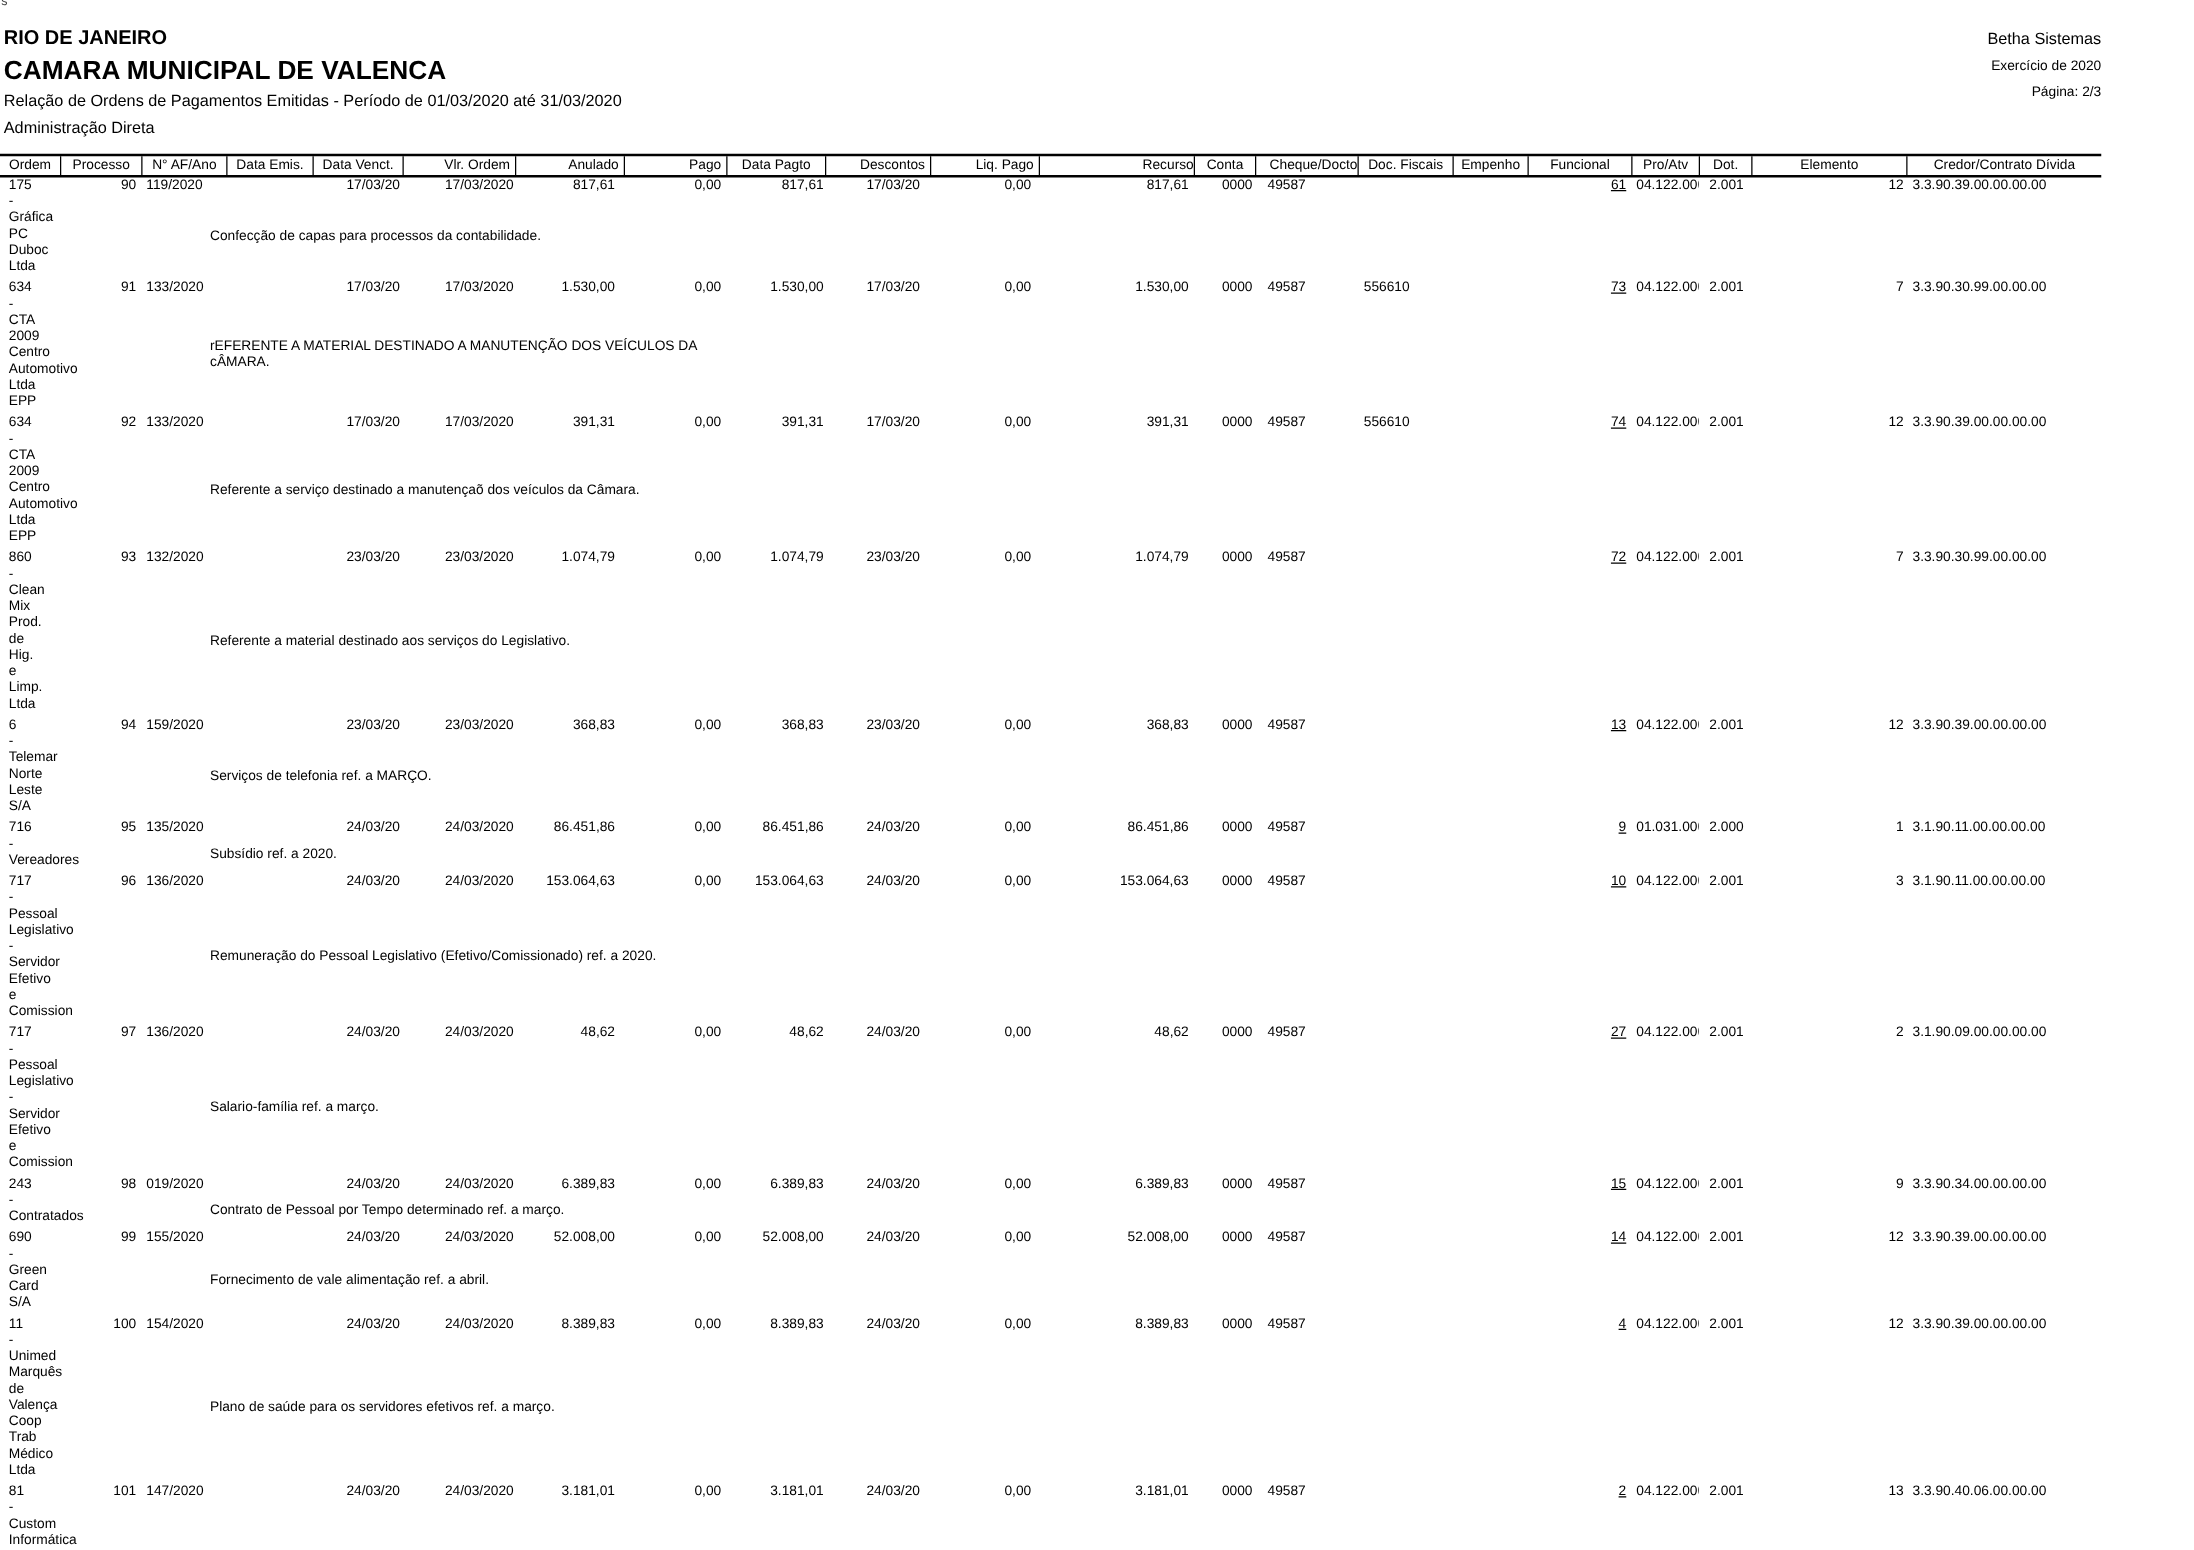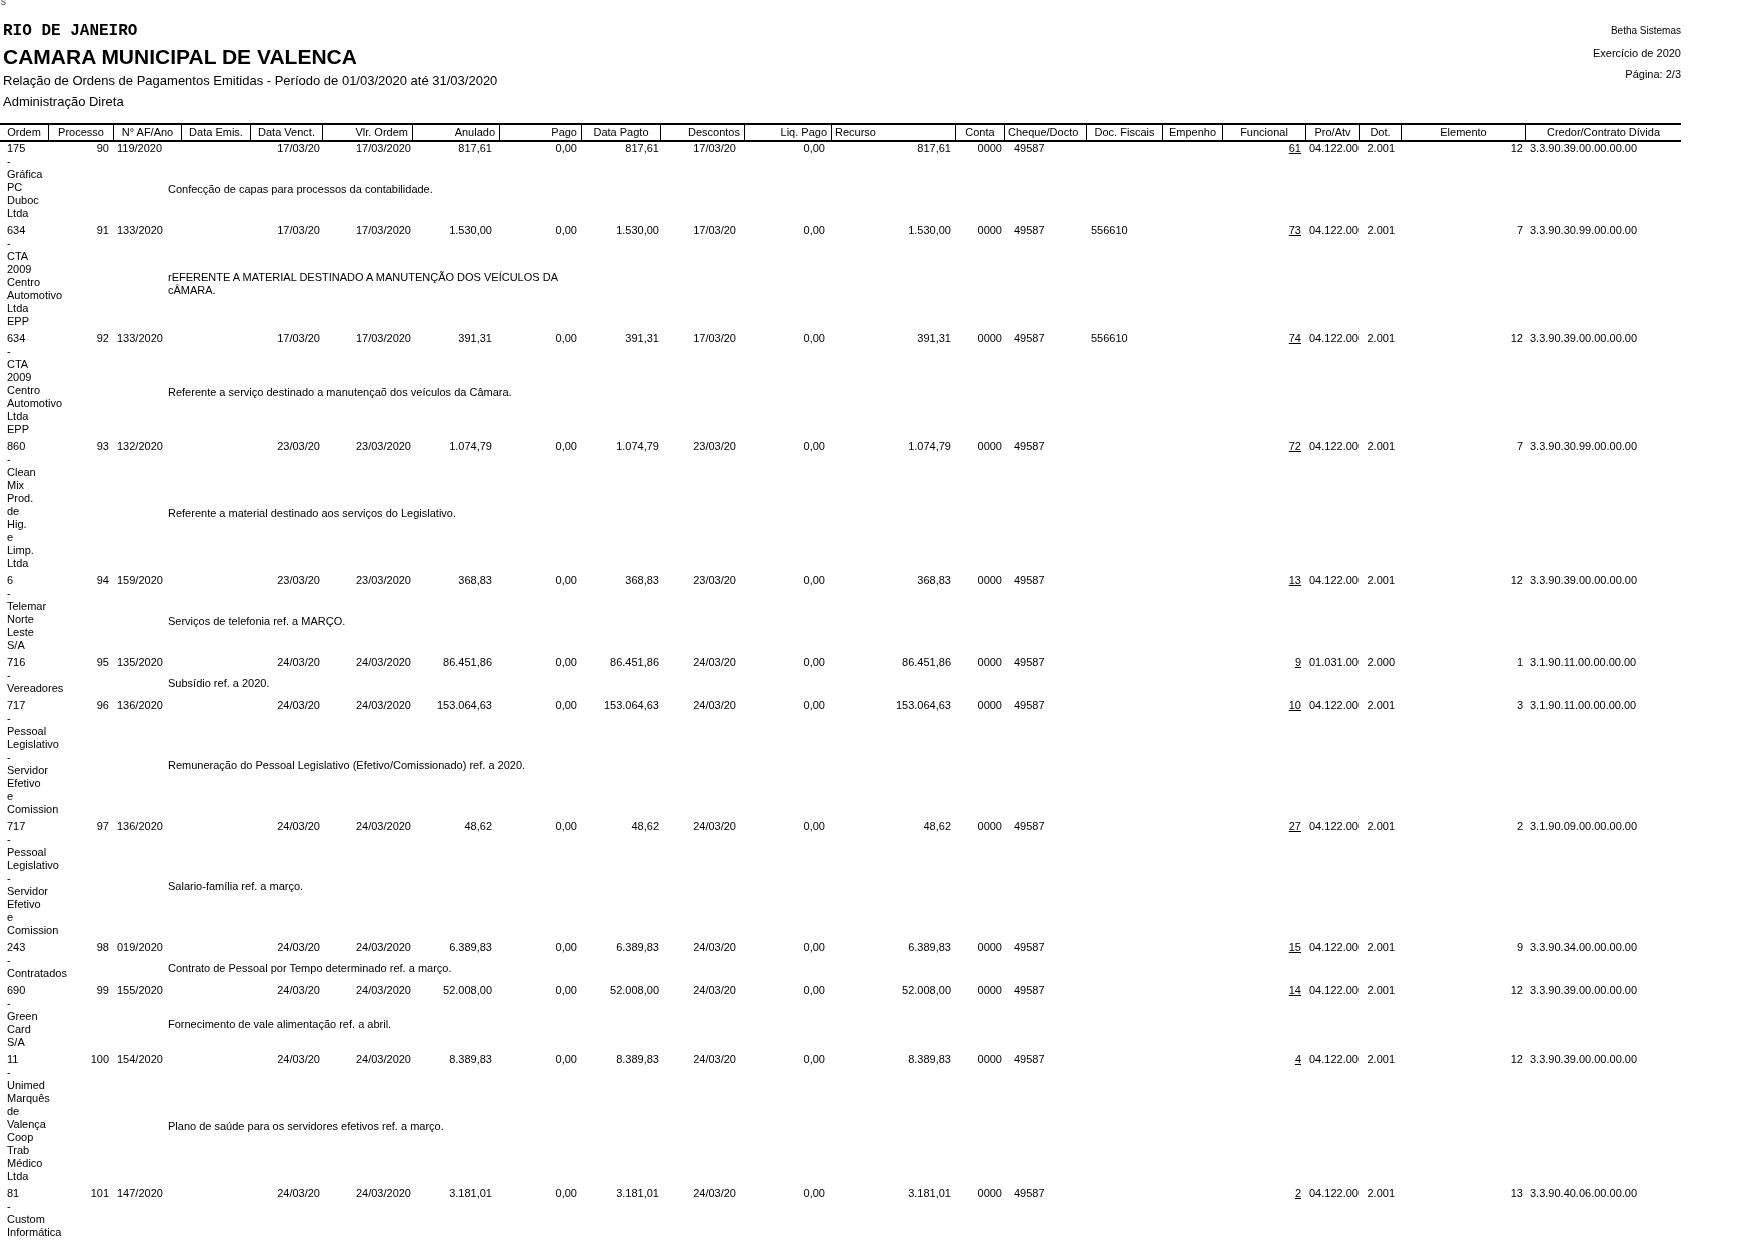--- a/index.html
+++ b/index.html
@@ -6,46 +6,46 @@
   #page{
     position:relative;
     width:1755px;height:1240px;
     background:#fff;color:#000;
     font-family:"Liberation Sans","DejaVu Sans",sans-serif;
     overflow:hidden;
   }
   #artifact{position:absolute;top:-4px;left:1px;font-size:10px;color:#444;}
   
   #titles{padding:22px 0 0 3px;}
-  .t-state{font-size:16px;font-weight:bold;line-height:18px;margin-bottom:8px;font-family:Liberation Mono, monospace;}
+  .t-state{font-size:16px;font-weight:bold;line-height:18px;margin-bottom:8px;}
   .t-entity{font-size:21px;font-weight:bold;line-height:18px;margin-bottom:7px;}
   .t-report{font-size:13px;line-height:15px;margin-bottom:6px;}
   .t-scope{font-size:13px;line-height:15px;}
   #hdr-right{position:absolute;top:24px;right:74px;text-align:right;}
-  .hr-vendor{font-size:10px;line-height:14px;margin-bottom:9px;}
+  .hr-vendor{font-size:13px;line-height:14px;margin-bottom:9px;}
   .hr-exerc{font-size:11px;line-height:13px;margin-bottom:8px;}
   .hr-page{font-size:11px;line-height:13px;}
   
   .gridcols{
     display:grid;
     grid-template-columns:48px 65px 68px 69px 72px 90px 87px 82px 79px 84px 87px 124px 49px 82px 76px 60px 83px 54px 42px 124px 156px;
   }
   #thead{
     margin-top:14px;width:1681px;
     border-top:2px solid #000;border-bottom:2px solid #000;
     height:15px;
   }
   .th{
     font-size:11px;line-height:15px;height:15px;
     white-space:nowrap;overflow:hidden;
     border-left:1px solid #000;
   }
   .th:first-child{border-left:none;}
   .h-center{text-align:center;}
-  .h-left{text-align:left;padding-left:3px;}
+  .h-left{text-align:right;padding-left:3px;}
   .h-right{text-align:right;padding-right:4px;}
   #entity-line{
     font-size:11.5px;font-weight:bold;line-height:13px;
     margin:6px 0 7px 3px;
   }
   #rows{width:1681px;}
   .entry{grid-auto-rows:min-content;margin-bottom:4px;}
   .cell{
     font-size:11px;line-height:13px;
     white-space:nowrap;overflow:hidden;

